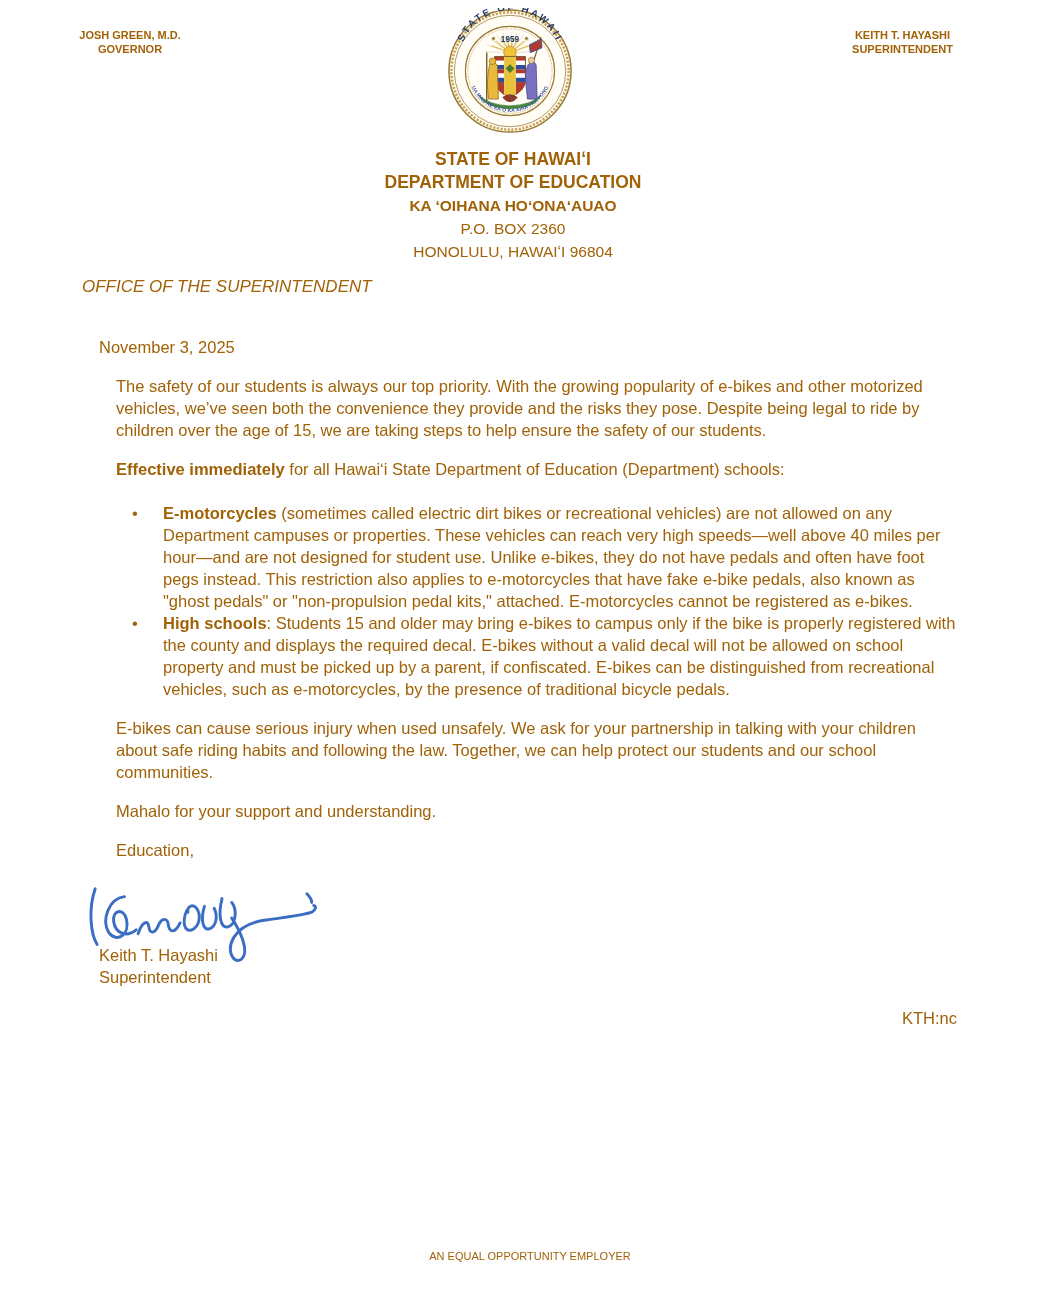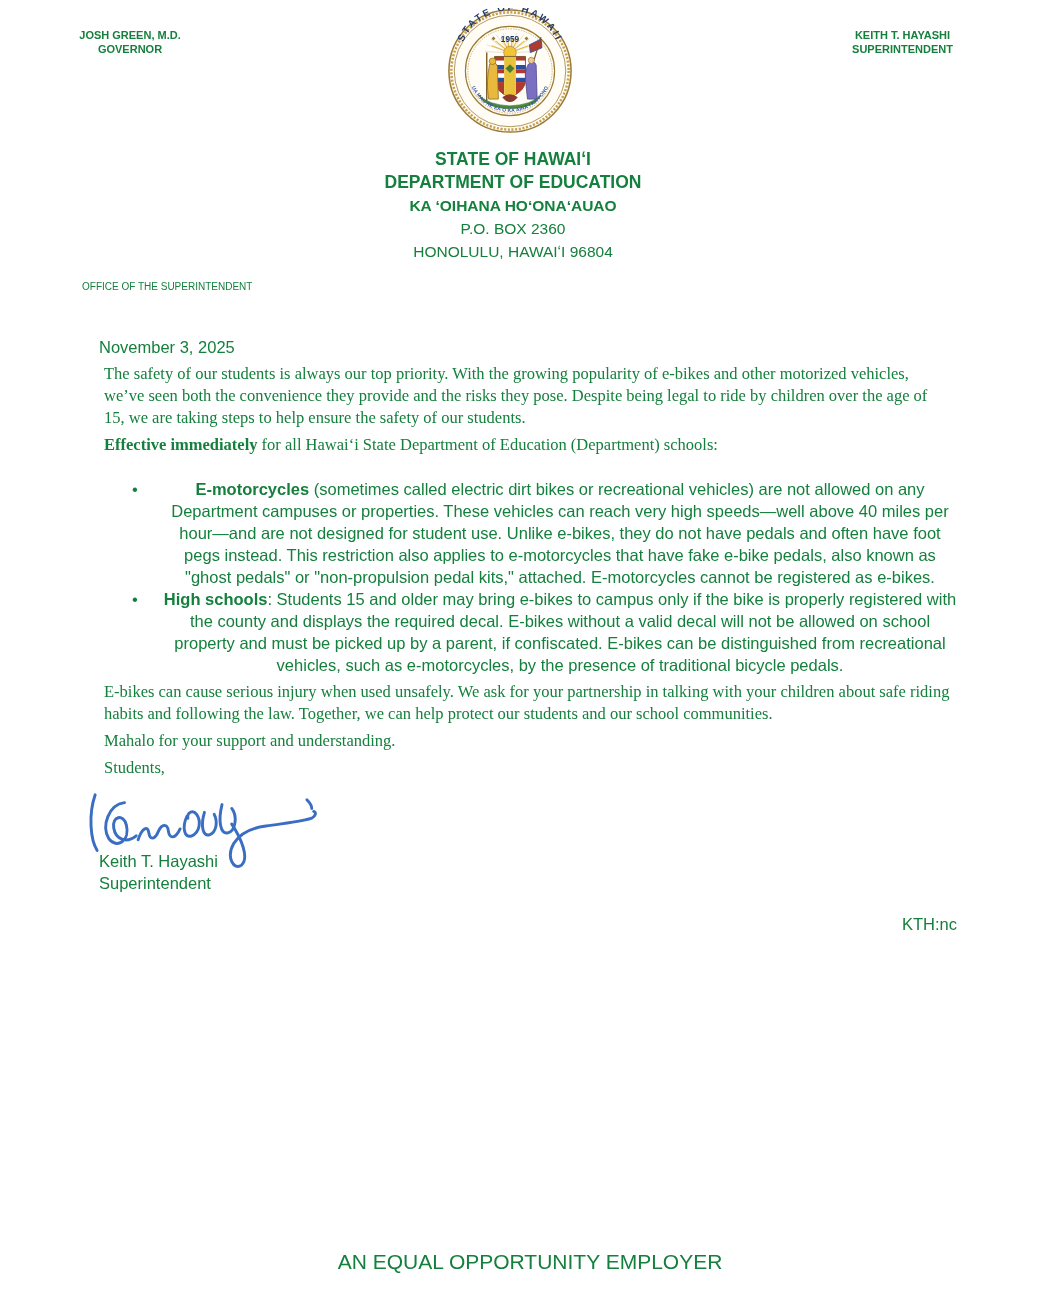--- a/index.html
+++ b/index.html
@@ -2,21 +2,21 @@
 <html><head>
 <meta charset="utf-8">
 <style>
   html,body { margin:0; padding:0; background:#ffffff; }
   .page {
     position: relative;
     width: 1060px;
     height: 1308px;
     background: #ffffff;
     font-family: "Liberation Sans", sans-serif;
-    color: #15803d;
+    color: #a16207;
     overflow: hidden;
   }
   
   .gov-block {
     position: absolute; left: 70px; top: 28px;
     width: 120px; text-align: center;
     font-size: 11px; line-height: 14px;
   }
   .sup-block {
     position: absolute; left: 845px; top: 28px;
@@ -34,43 +34,43 @@
     text-align: center; transform: translateX(-17px);
   }
   .lh1, .lh2 { font-size: 17.5px; font-weight: bold; line-height: 23px; }
   .lh3 { font-size: 15.5px; font-weight: bold; line-height: 23px; }
   .lh4, .lh5 { font-size: 15.5px; font-weight: normal; line-height: 23px; }
   
   .letter {
     position: absolute; top: 280px; left: 99px; width: 858px;
     font-size: 16.5px; line-height: 22px;
   }
-  .office { font-size: 10px; line-height: 14px; margin-left: -17px; }
+  .office { font-size: 17px; line-height: 14px; margin-left: -17px; font-style: italic; }
   .date { margin-top: 42px; }
   .salutation { margin-top: 42px; }
-  p.para { margin: 5px; font-family: Liberation Serif, serif; }
+  p.para { margin: 17px; }
   .para-intro { margin-top: 21px; }
   .para-effective { margin-top: 22px; }
   ul.bullets { margin: 22px 0 0 0; padding: 0; list-style: none; }
-  ul.bullets li { position: relative; padding-left: 64px; text-align: center; }
+  ul.bullets li { position: relative; padding-left: 64px; }
   ul.bullets li::before {
     content: "\2022";
     position: absolute; left: 33px; top: 0;
   }
   .para-safety { margin-top: 25px; }
   .para-mahalo { margin-top: 22px; }
   .closing { margin-top: 22px; }
   .sig-wrap { position: relative; height: 66px; }
   .sig-wrap svg { position: absolute; top: 3px; left: -14px; overflow: visible; }
   .signer-name, .signer-title { line-height: 22px; }
   .reference { margin-top: 19px; text-align: right; }
   
   .footer {
     position: absolute; top: 1250px; left: 0; width: 1060px;
-    text-align: center; font-size: 21px;
+    text-align: center; font-size: 11px;
   }
 </style>
 </head>
 <body>
 
 <div class="page">
 
   <div class="gov-block">
     <div class="hdr-name">JOSH GREEN, M.D.</div>
     <div class="hdr-title">GOVERNOR</div>
@@ -182,21 +182,21 @@
 
     <p class="para para-effective"><strong>Effective immediately</strong><span> for all Hawaiʻi State Department of Education (Department) schools:</span></p>
 
     <ul class="bullets">
       <li><strong>E-motorcycles</strong><span> (sometimes called electric dirt bikes or recreational vehicles) are not allowed on any Department campuses or properties. These vehicles can reach very high speeds—well above 40 miles per hour—and are not designed for student use. Unlike e-bikes, they do not have pedals and often have foot pegs instead. This restriction also applies to e-motorcycles that have fake e-bike pedals, also known as "ghost pedals" or "non-propulsion pedal kits," attached. E-motorcycles cannot be registered as e-bikes.</span></li>
       <li><strong>High schools</strong><span>: Students 15 and older may bring e-bikes to campus only if the bike is properly registered with the county and displays the required decal. E-bikes without a valid decal will not be allowed on school property and must be picked up by a parent, if confiscated. E-bikes can be distinguished from recreational vehicles, such as e-motorcycles, by the presence of traditional bicycle pedals.</span></li>
     </ul>
 
     <p class="para para-safety">E-bikes can cause serious injury when used unsafely. We ask for your partnership in talking with your children about safe riding habits and following the law. Together, we can help protect our students and our school communities.</p>
     <p class="para para-mahalo">Mahalo for your support and understanding.</p>
-    <p class="para closing">Students,</p>
+    <p class="para closing">Education,</p>
 
     <div class="sig-wrap">
       <svg width="235" height="80" viewBox="0 0 240 82">
         <g fill="none" stroke="#3a6ec2" stroke-width="3" stroke-linecap="round" stroke-linejoin="round">
           <path d="M10,8 C3,28 5,54 12,65"></path>
           <path d="M40,16 C24,18 16,40 24,53 C32,64 46,55 42,39 C39,27 27,30 29,42 C31,54 42,58 52,50"></path>
           <path d="M54,54 C58,42 64,39 65,47 C66,54 71,55 75,45 C78,38 84,37 85,45 C86,53 92,54 97,43"></path>
           <path d="M104,30 C99,41 101,53 109,50 C117,47 119,35 114,28 C110,23 104,26 105,32"></path>
           <path d="M122,26 C118,39 120,51 127,49 C134,47 136,36 132,28"></path>
           <path d="M140,18 C136,34 138,49 146,47 C154,45 156,30 150,22"></path>

